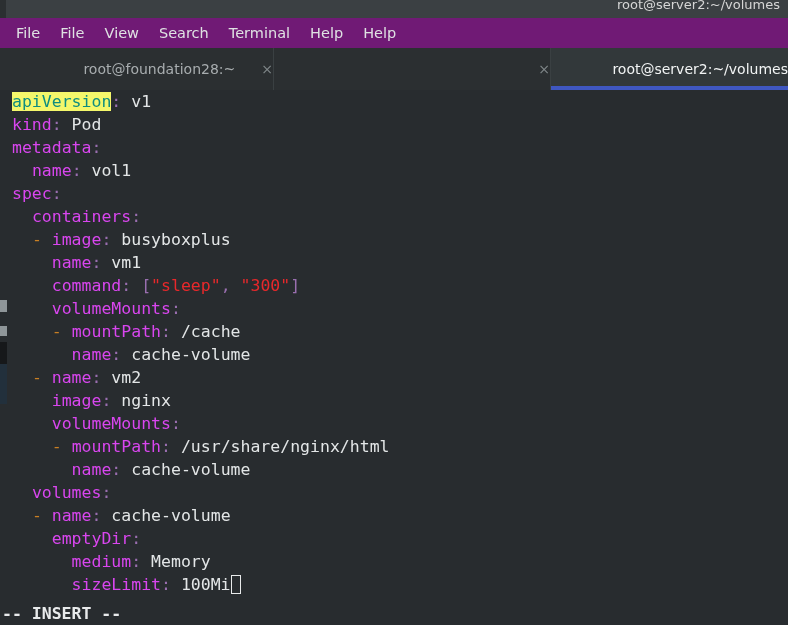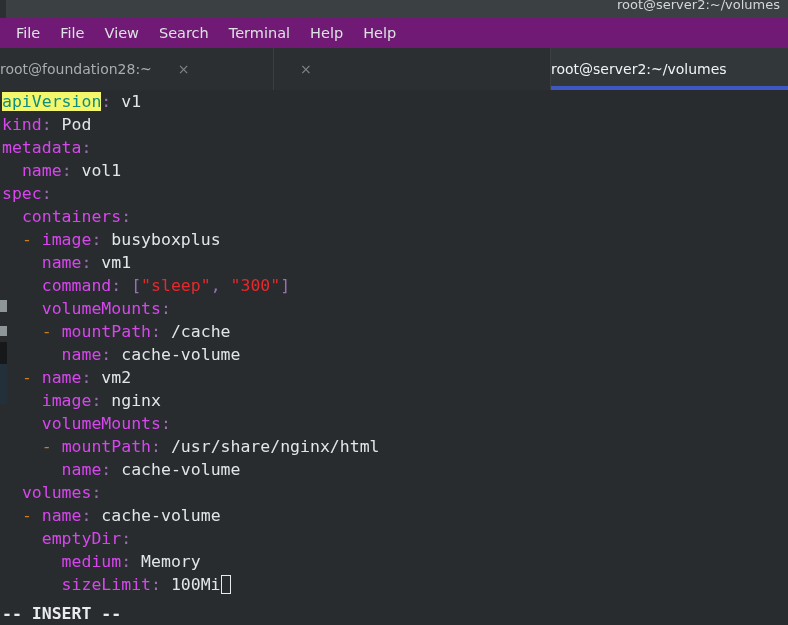--- a/index.html
+++ b/index.html
@@ -81,21 +81,21 @@
     top: 48px; left: 0;
     width: 788px;
     height: 42px;
     background: #2b2f31;
     display: flex;
     align-items: stretch;
   }
   .tab {
     display: flex;
     align-items: center;
-    justify-content: flex-start;
+    justify-content: flex-end;
     position: relative;
     box-sizing: border-box;
     white-space: nowrap;
   }
   .tab.inactive {
     background: #2b2f31;
     flex: 0 0 auto;
   }
   .tab.inactive .tab-label {
     color: #a8adaf;
@@ -170,21 +170,21 @@
 
   .screen {
     position: absolute;
     top: 0; left: 0;
     padding-left: 2px;
     font-family: "DejaVu Sans Mono", monospace;
     font-size: 16.5px;
     line-height: 23px;
     white-space: pre;
   }
-  .line { height: 23px; }
+  .line { height: 23px; margin-left: 10px; }
 
   
   .k   { color: #d946ef; }          
   .c   { color: #9a6fb0; }          
   .v   { color: #e3e6e7; }          
   .s   { color: #e8282b; }          
   .d   { color: #c87f24; }          
   .hl  { background: #f4f76b; color: #0e8d7f; }  
 
   .cursor {

